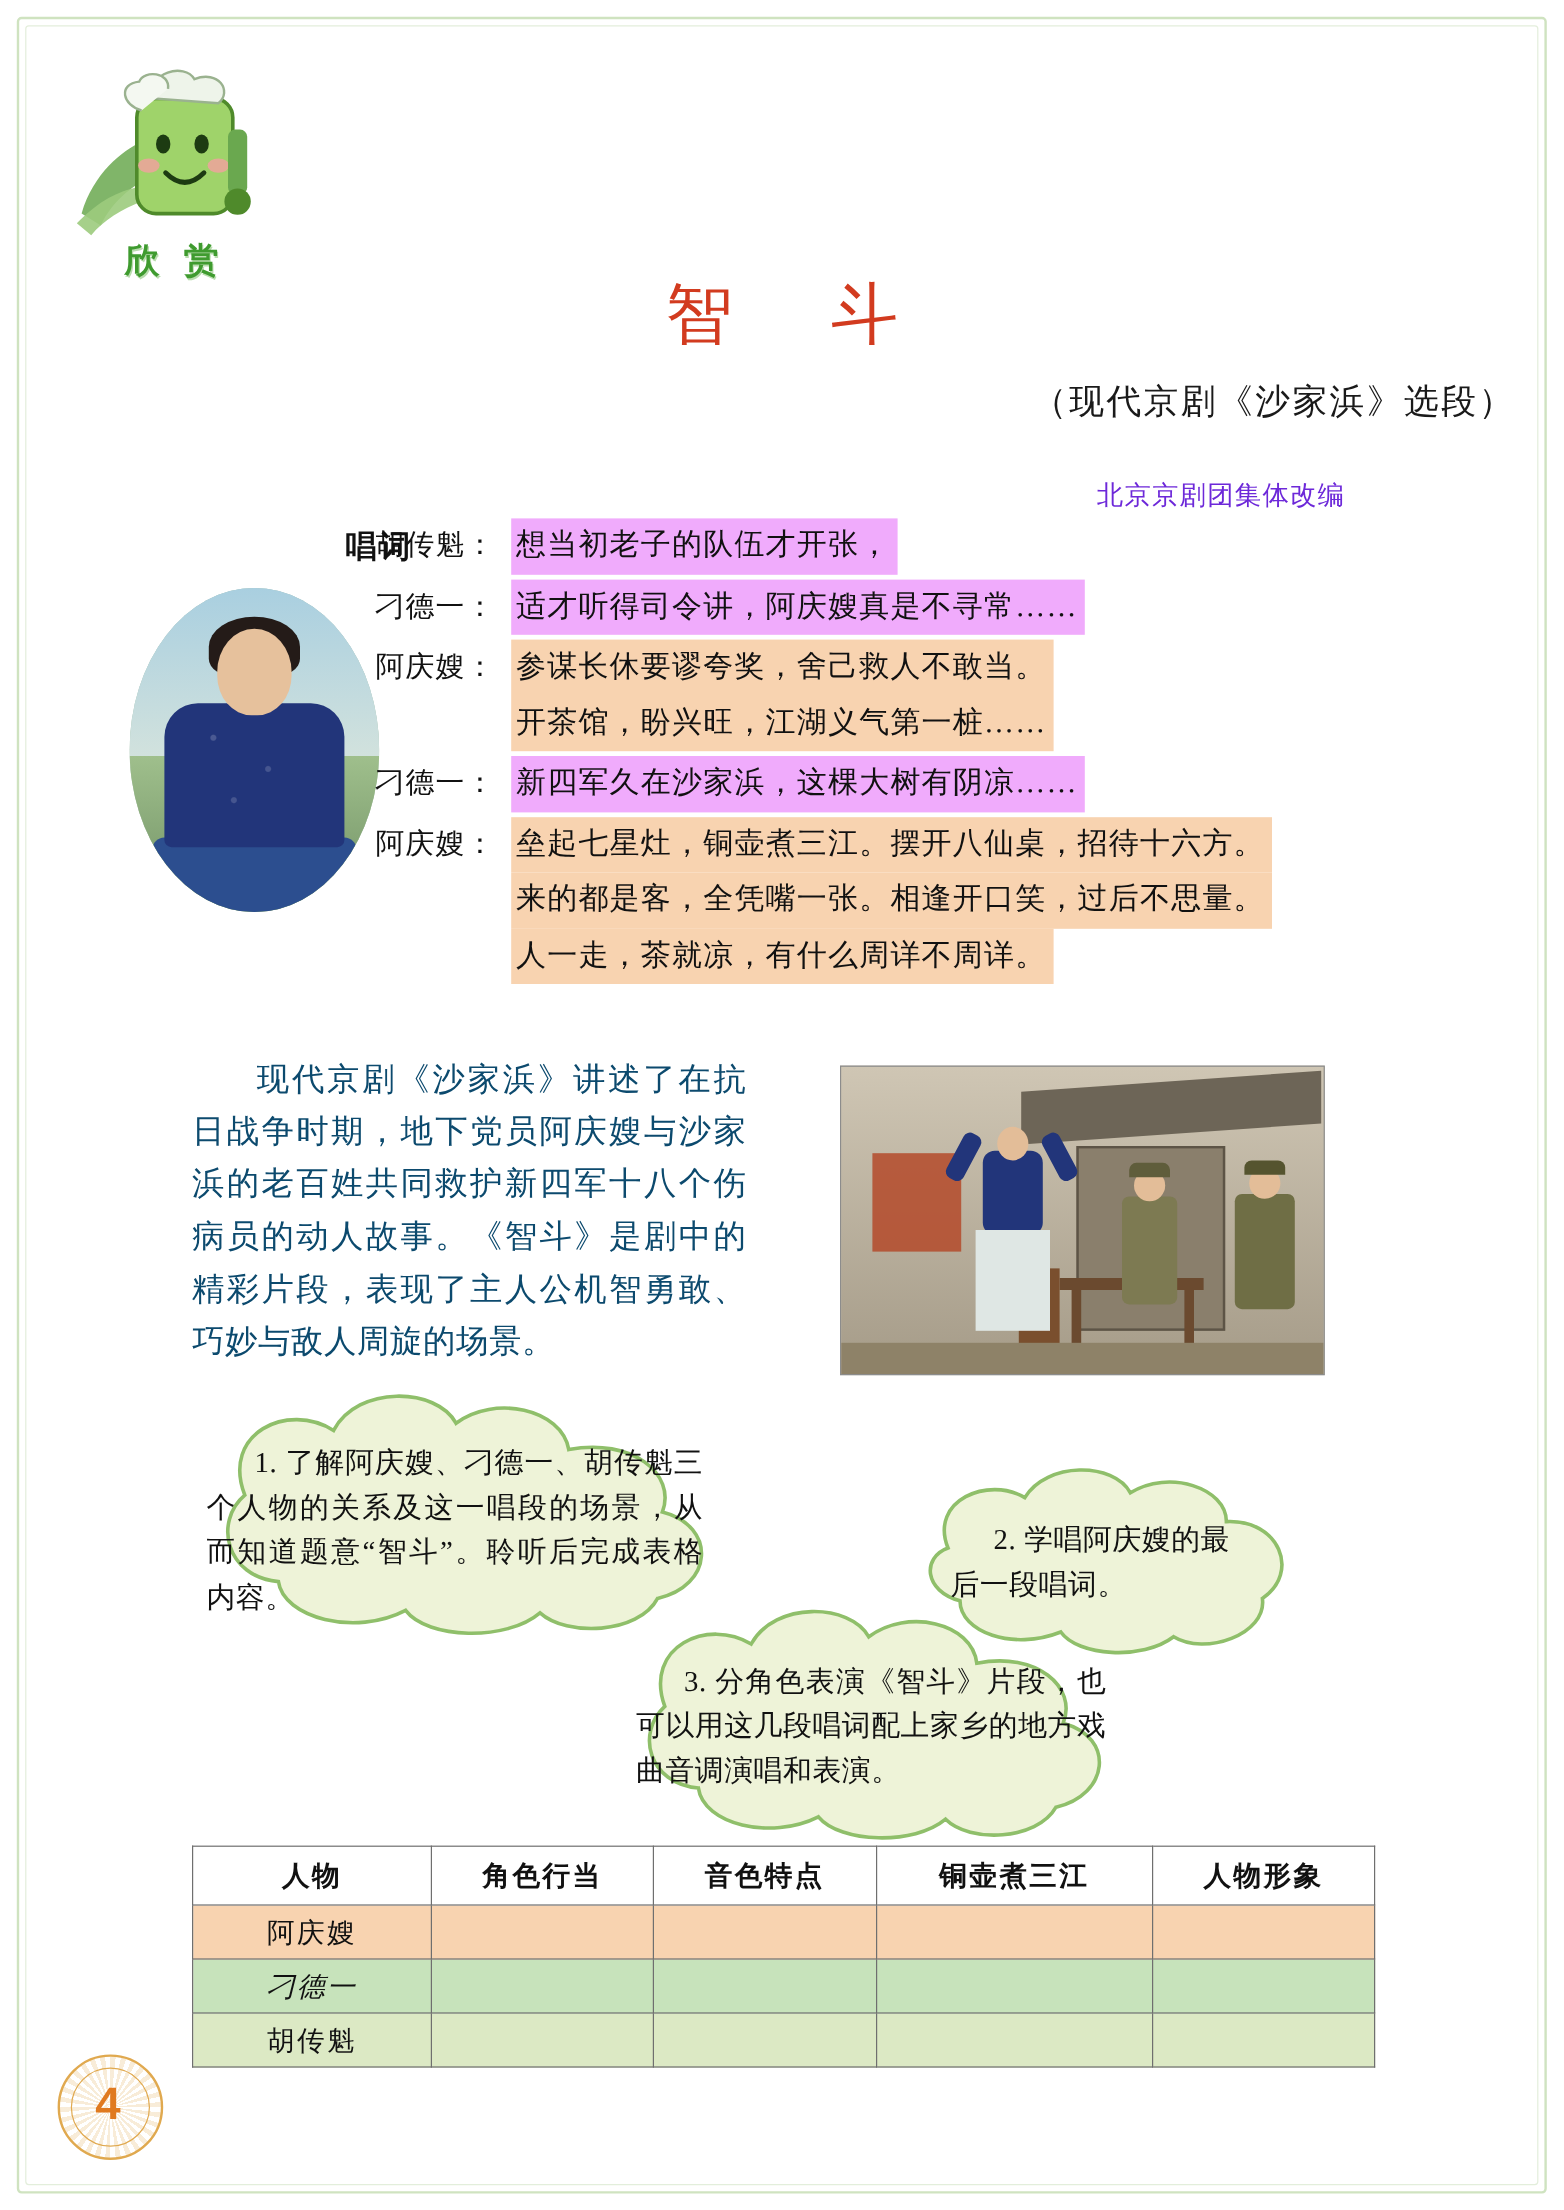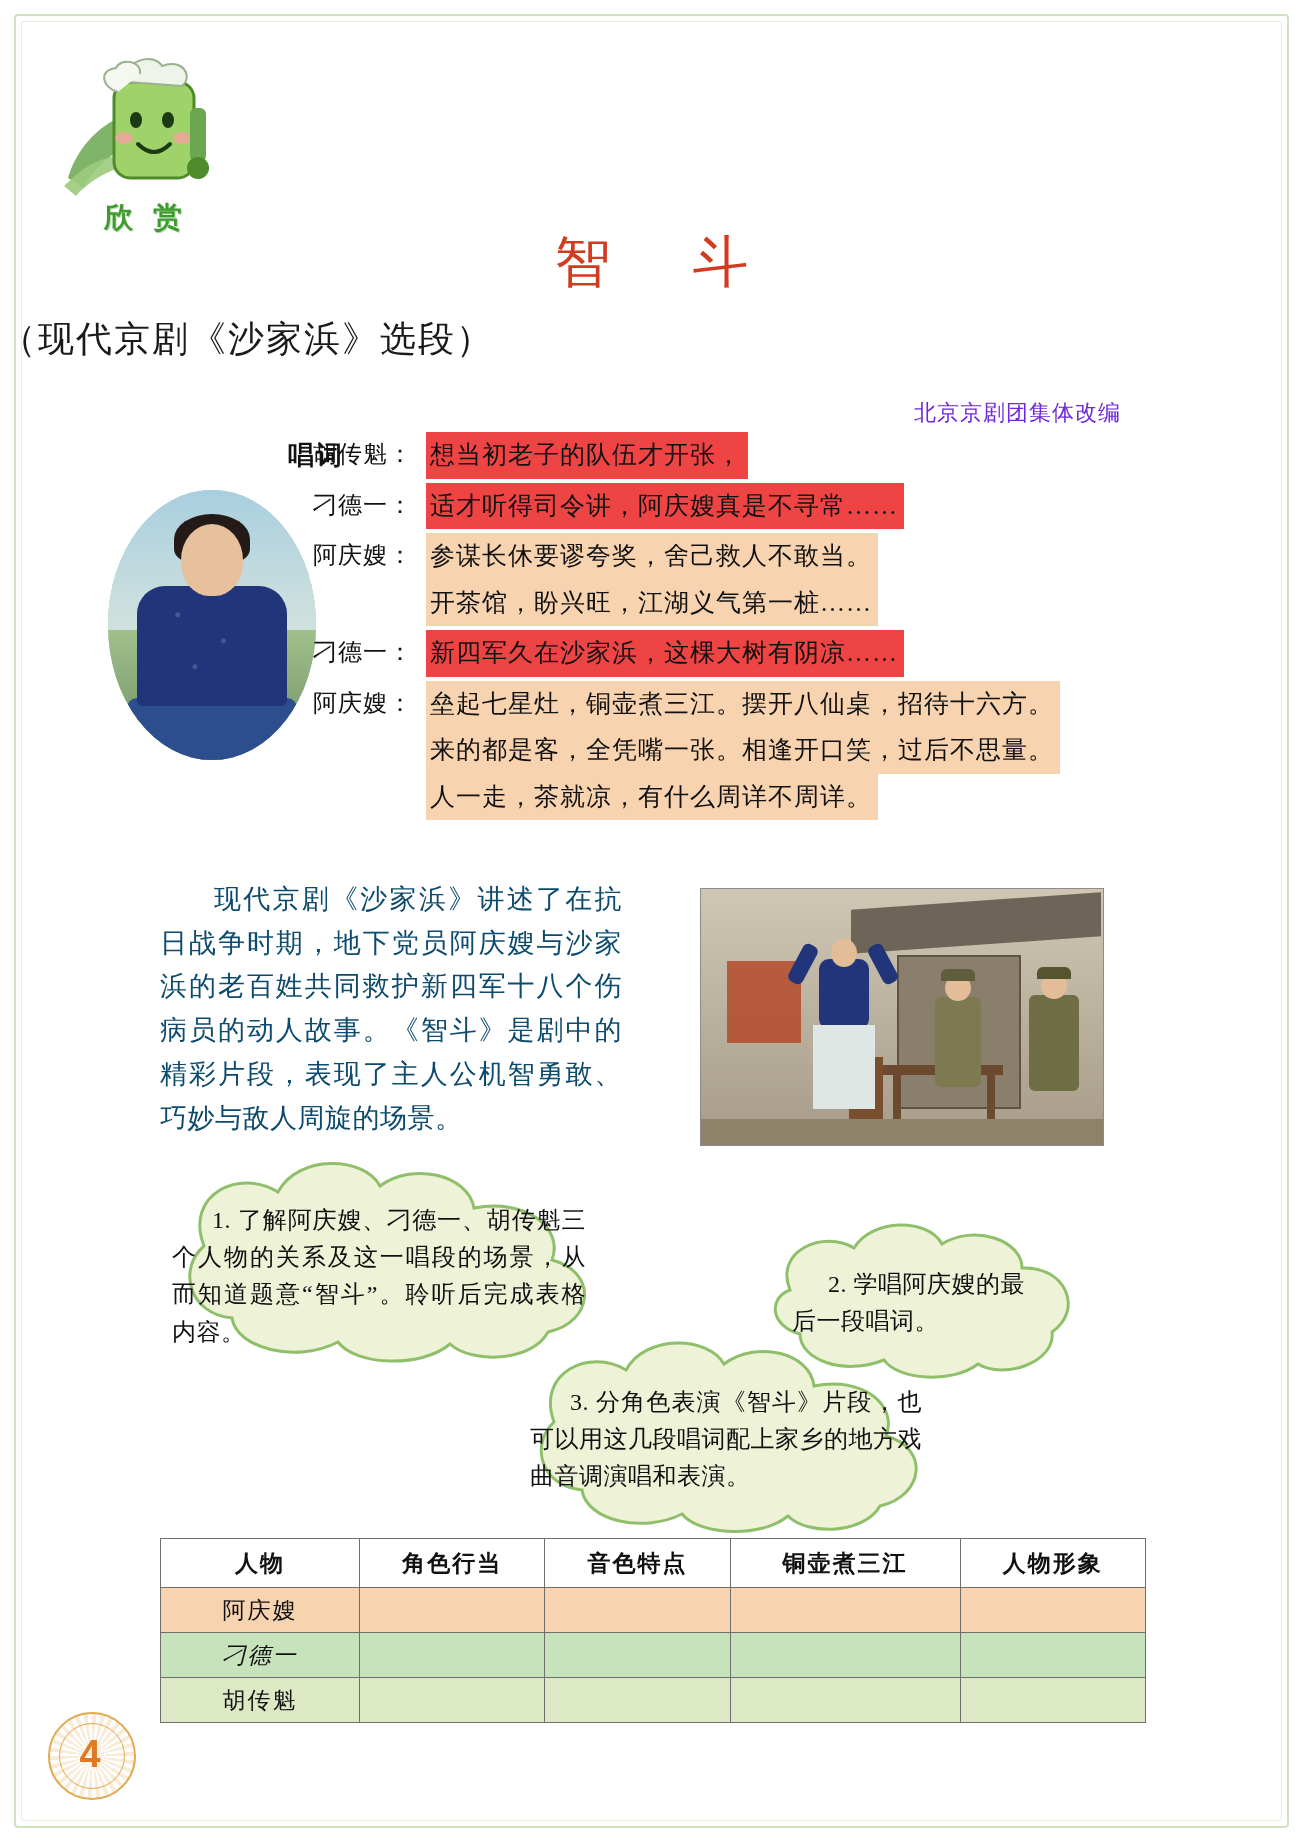--- a/index.html
+++ b/index.html
@@ -68,22 +68,22 @@
     font-weight: normal;
     color: #d23b1f;
     letter-spacing: 34px;
     text-indent: 34px;
   }
   .doc-subtitle {
     position: absolute;
     left: 0;
     top: 315px;
     width: 1263px;
-    text-align: left;
-    font-size: 36px;
+    text-align: right;
+    font-size: 29px;
     color: #1a1a1a;
     letter-spacing: 2px;
   }
   .doc-credit {
     position: absolute;
     right: 182px;
     top: 398px;
     font-size: 22px;
     color: #6d28d9;
     letter-spacing: 1px;
@@ -162,21 +162,21 @@
   .lyric-lines { flex: 1; }
   .lyric-line {
     display: inline-block;
     font-size: 25px;
     line-height: 1.62;
     letter-spacing: 1px;
     padding: 3px 6px 3px 4px;
     color: #111;
     white-space: nowrap;
   }
-  .hl-green  { background: #ef4444; font-family: Liberation Serif, serif; }
+  .hl-green  { background: #f0abfc; font-family: Liberation Serif, serif; }
   .hl-orange { background: #f8d3b0; }
   .label-chang {
     position: absolute;
     left: 288px;
     top: 438px;
     font-size: 26px;
     font-weight: bold;
     letter-spacing: 2px;
     color: #111;
   }

